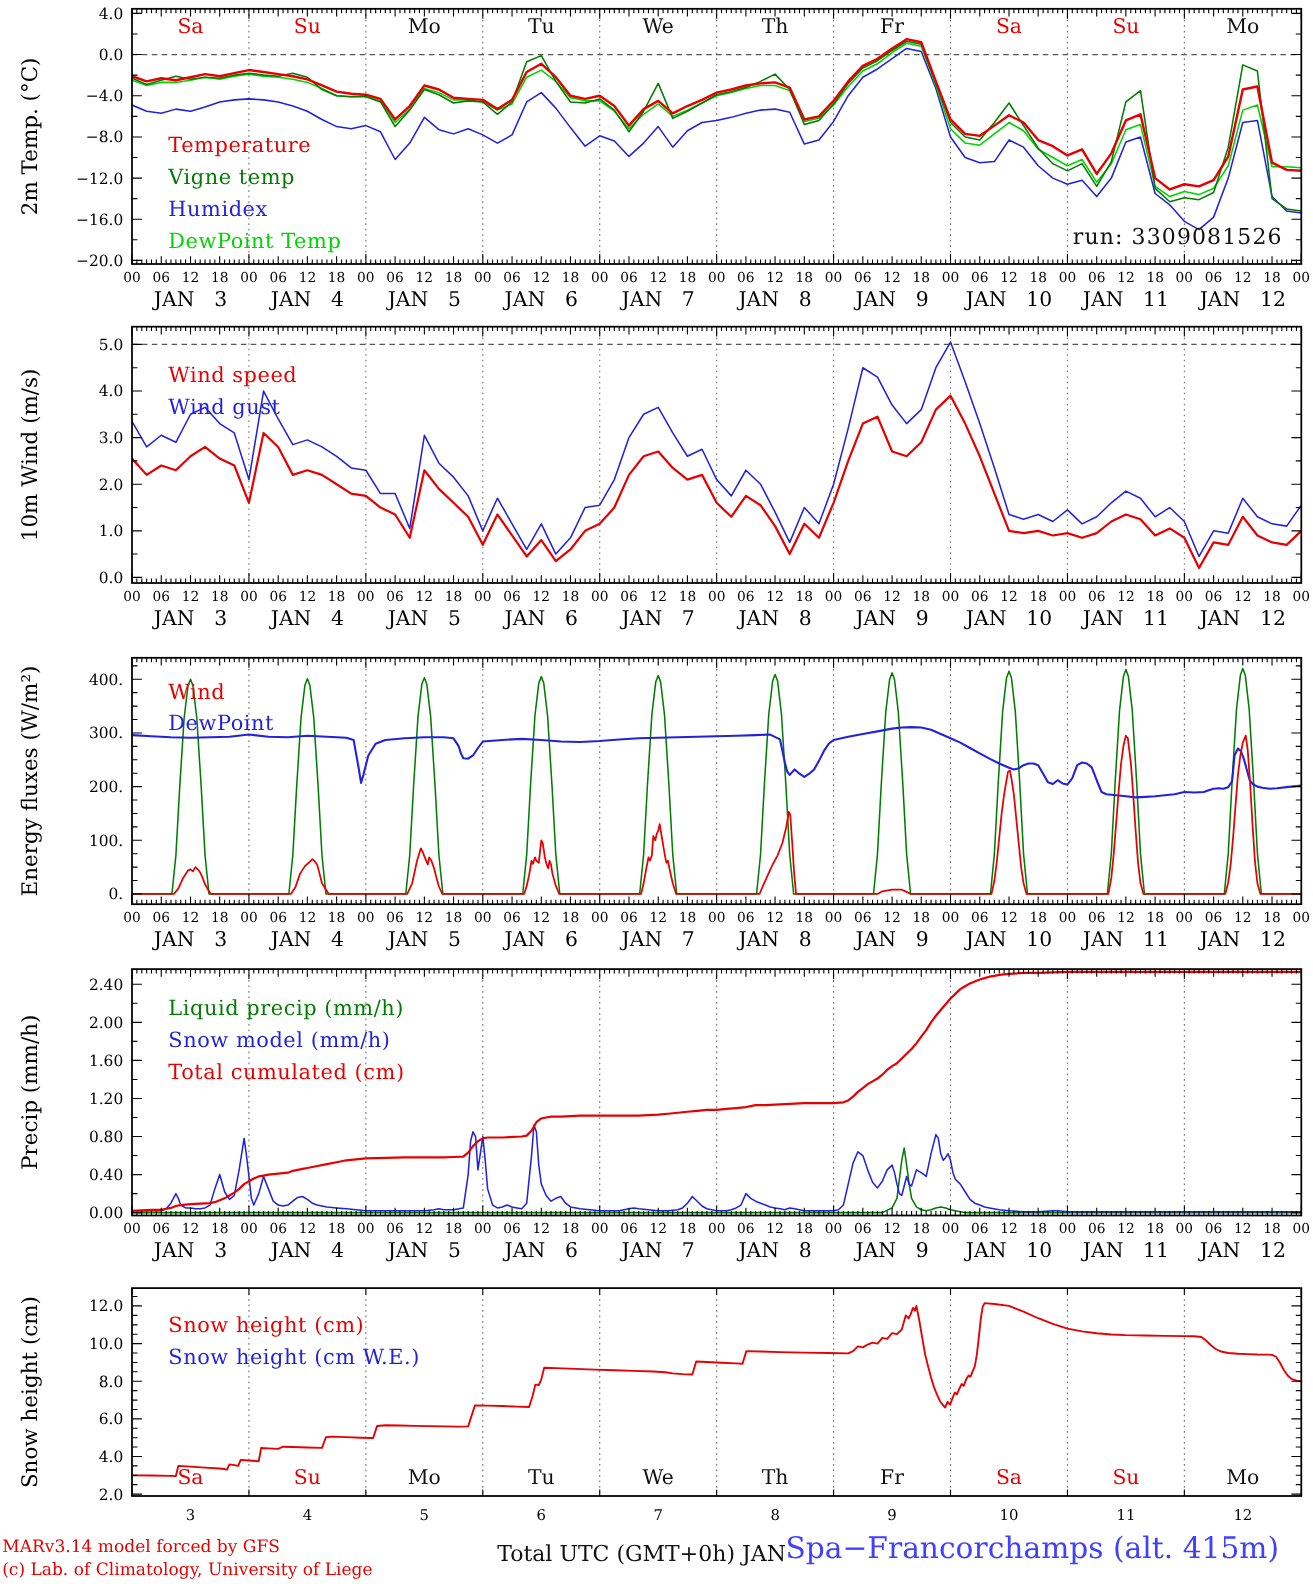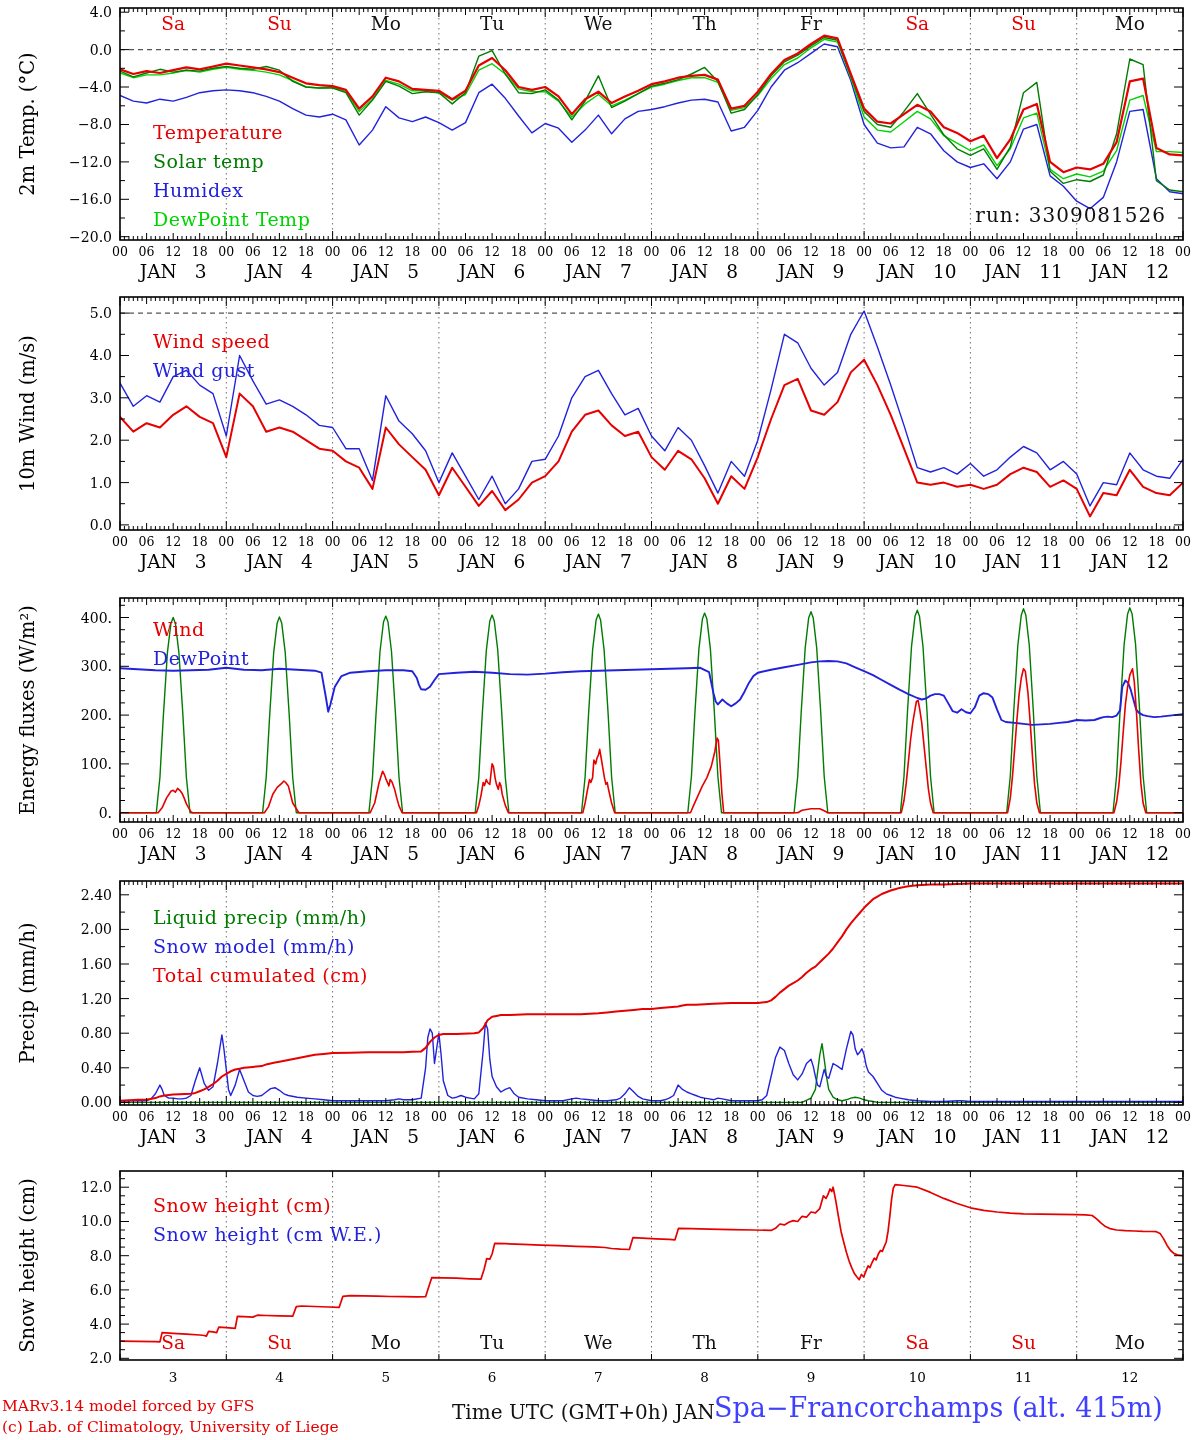--- a/index.html
+++ b/index.html
@@ -431,21 +431,21 @@
         <text x="810.95" y="1349" fill="#111">Fr</text>
         <text x="917.25" y="1349" fill="#e60000">Sa</text>
         <text x="1023.55" y="1349" fill="#e60000">Su</text>
         <text x="1129.85" y="1349" fill="#111">Mo</text>
       </g>
     </g>
   </svg>
 
 <div class="overlay legend" id="legend-p1">
   <span class="c-red">Temperature</span>
-  <span class="c-dgreen">Solar temp</span>
+  <span class="c-dgreen">Vigne temp</span>
   <span class="c-blue">Humidex</span>
   <span class="c-bgreen">DewPoint Temp</span>
 </div>
 <div class="overlay legend" id="legend-p2">
   <span class="c-red">Wind speed</span>
   <span class="c-blue">Wind gust</span>
 </div>
 <div class="overlay legend" id="legend-p3">
   <span class="c-red">Wind</span>
   <span class="c-blue">DewPoint</span>
@@ -458,14 +458,14 @@
 <div class="overlay legend" id="legend-p5">
   <span class="c-red">Snow height (cm)</span>
   <span class="c-blue">Snow height (cm W.E.)</span>
 </div>
 
 <div class="overlay" id="run-label">run: 3309081526</div>
 <div class="overlay" id="footer-left">
   <div>MARv3.14 model forced by GFS</div>
   <div>(c) Lab. of Climatology, University of Liege</div>
 </div>
-<div class="overlay" id="xaxis-title">Time UTC (GMT+0h) JAN</div>
+<div class="overlay" id="xaxis-title">Total UTC (GMT+0h) JAN</div>
 <div class="overlay" id="station-title">Spa−Francorchamps (alt. 415m)</div>
 
 </body></html>

